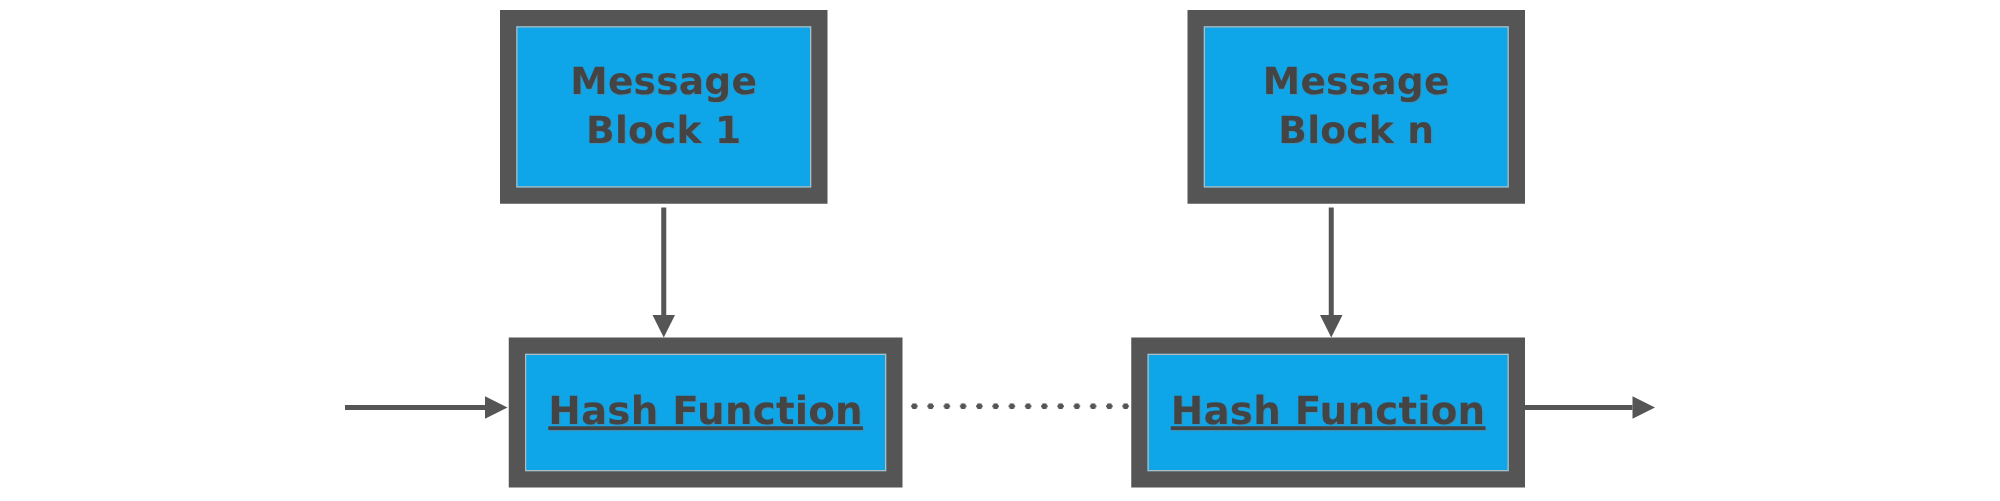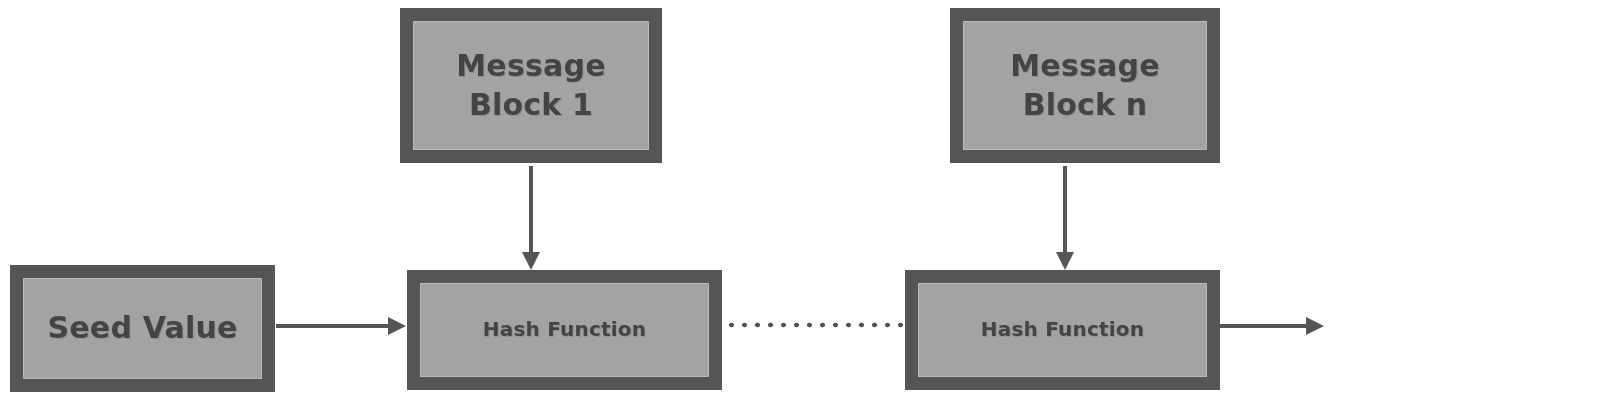--- a/index.html
+++ b/index.html
@@ -20,21 +20,21 @@
   .node {
     position: absolute;
     box-sizing: border-box;
     background: var(--frame, #555555);
     padding: 13px;
   }
   .node > .inner {
     box-sizing: border-box;
     width: 100%;
     height: 100%;
-    background: #a3a3a3;
+    background: #0ea5e9;
     border: 1px solid #b9b9b9;
     display: flex;
     align-items: center;
     justify-content: center;
     text-align: center;
   }
   .node .label {
     color: #444444;
     font-weight: bold;
     letter-spacing: 0.2px;
@@ -46,21 +46,21 @@
   
   .msg1   { left: 400px;  top: 8px;   width: 262px; height: 155px; }
   .msgn   { left: 950px;  top: 8px;   width: 270px; height: 155px; }
   .seed   { left: 10px;   top: 265px; width: 265px; height: 127px; }
   .hash1  { left: 407px;  top: 270px; width: 315px; height: 120px; }
   .hash2  { left: 905px;  top: 270px; width: 315px; height: 120px; }
   .hashv  { left: 1323px; top: 265px; width: 270px; height: 125px; }
 
   .msg1 .label, .msgn .label { font-size: 30px; }
   .seed .label, .hashv .label { font-size: 30px; }
-  .hash1 .label, .hash2 .label { font-size: 20px; }
+  .hash1 .label, .hash2 .label { font-size: 31px; text-decoration: underline; }
 
   
   .conn { position: absolute; }
 
   .h-arrow { height: 18px; }
   .h-arrow .shaft {
     position: absolute;
     left: 0;
     top: 7px;
     height: 4px;
@@ -120,25 +120,20 @@
     </div>
   </div>
 
   <div class="node msgn">
     <div class="inner">
       <span class="label">Message
 Block n</span>
     </div>
   </div>
 
-  <div class="node seed">
-    <div class="inner">
-      <span class="label">Seed Value</span>
-    </div>
-  </div>
 
   <div class="node hash1">
     <div class="inner">
       <span class="label">Hash Function</span>
     </div>
   </div>
 
   <div class="node hash2">
     <div class="inner">
       <span class="label">Hash Function</span>

